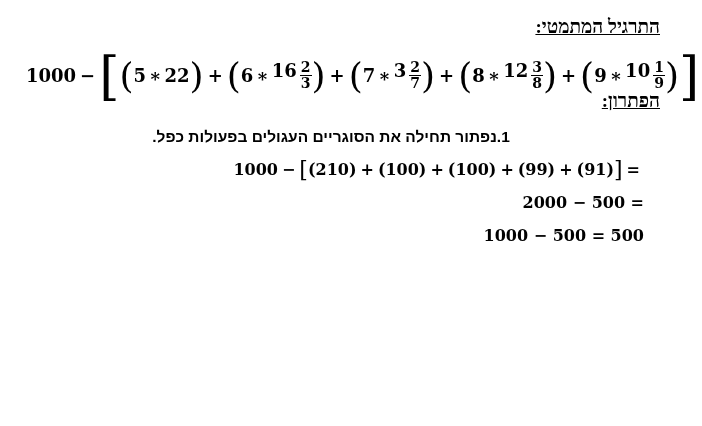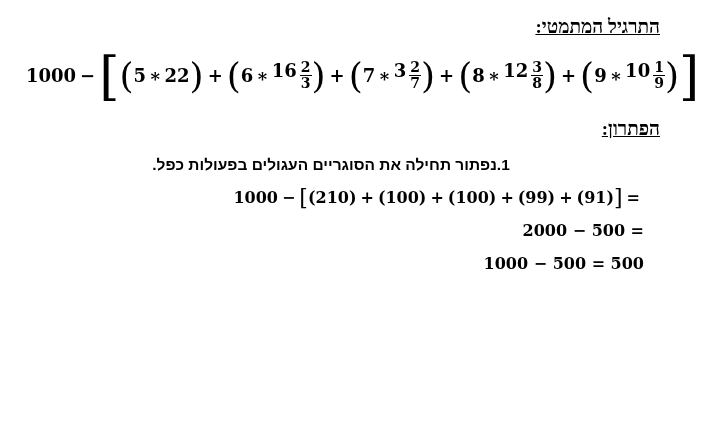--- a/index.html
+++ b/index.html
@@ -24,21 +24,21 @@
 
   .heading {
     text-align: right;
     font-weight: bold;
     font-size: 19px;
     text-decoration: underline;
     direction: rtl;
     padding-right: 24px;
   }
   .heading-1 { margin-top: 16px; }
-  .heading-2 { margin-top: 28px; }
+  .heading-2 { }
 
   .math-line {
     font-family: "DejaVu Serif", serif;
     font-weight: bold;
     direction: ltr;
     white-space: nowrap;
   }
 
   .expr-main {
     margin-top: 22px;

